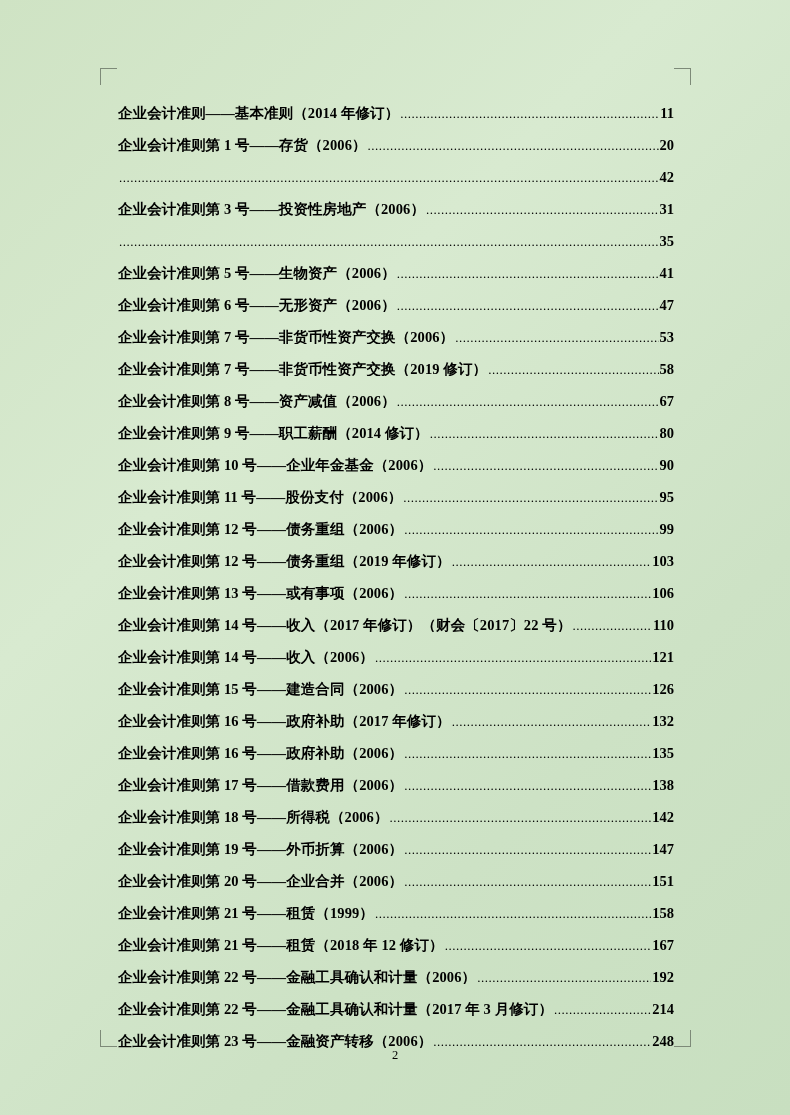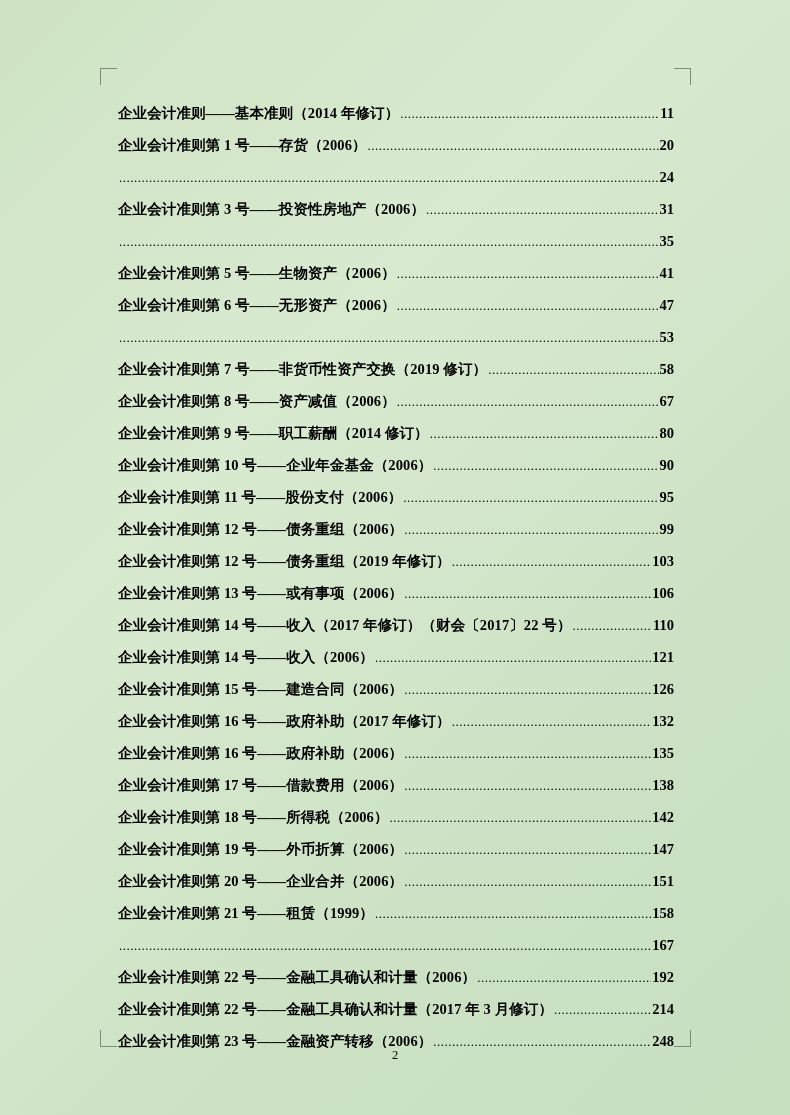--- a/index.html
+++ b/index.html
@@ -97,21 +97,21 @@
         <span class="toc-dots">............................................................................................................................................................</span>
         <span class="toc-page">11</span>
       </div>
       <div class="toc-entry">
         <span class="toc-title">企业会计准则第 1 号——存货（2006）</span>
         <span class="toc-dots">............................................................................................................................................................</span>
         <span class="toc-page">20</span>
       </div>
       <div class="toc-entry">
         <span class="toc-dots">............................................................................................................................................................</span>
-        <span class="toc-page">24</span>
+        <span class="toc-page">42</span>
       </div>
       <div class="toc-entry">
         <span class="toc-title">企业会计准则第 3 号——投资性房地产（2006）</span>
         <span class="toc-dots">............................................................................................................................................................</span>
         <span class="toc-page">31</span>
       </div>
       <div class="toc-entry">
         <span class="toc-dots">............................................................................................................................................................</span>
         <span class="toc-page">35</span>
       </div>
@@ -119,20 +119,21 @@
         <span class="toc-title">企业会计准则第 5 号——生物资产（2006）</span>
         <span class="toc-dots">............................................................................................................................................................</span>
         <span class="toc-page">41</span>
       </div>
       <div class="toc-entry">
         <span class="toc-title">企业会计准则第 6 号——无形资产（2006）</span>
         <span class="toc-dots">............................................................................................................................................................</span>
         <span class="toc-page">47</span>
       </div>
       <div class="toc-entry">
+        <span class="toc-title">企业会计准则第 7 号——非货币性资产交换（2006）</span>
         <span class="toc-dots">............................................................................................................................................................</span>
         <span class="toc-page">53</span>
       </div>
       <div class="toc-entry">
         <span class="toc-title">企业会计准则第 7 号——非货币性资产交换（2019 修订）</span>
         <span class="toc-dots">............................................................................................................................................................</span>
         <span class="toc-page">58</span>
       </div>
       <div class="toc-entry">
         <span class="toc-title">企业会计准则第 8 号——资产减值（2006）</span>
@@ -213,20 +214,21 @@
         <span class="toc-title">企业会计准则第 20 号——企业合并（2006）</span>
         <span class="toc-dots">............................................................................................................................................................</span>
         <span class="toc-page">151</span>
       </div>
       <div class="toc-entry">
         <span class="toc-title">企业会计准则第 21 号——租赁（1999）</span>
         <span class="toc-dots">............................................................................................................................................................</span>
         <span class="toc-page">158</span>
       </div>
       <div class="toc-entry">
+        <span class="toc-title">企业会计准则第 21 号——租赁（2018 年 12 修订）</span>
         <span class="toc-dots">............................................................................................................................................................</span>
         <span class="toc-page">167</span>
       </div>
       <div class="toc-entry">
         <span class="toc-title">企业会计准则第 22 号——金融工具确认和计量（2006）</span>
         <span class="toc-dots">............................................................................................................................................................</span>
         <span class="toc-page">192</span>
       </div>
       <div class="toc-entry">
         <span class="toc-title">企业会计准则第 22 号——金融工具确认和计量（2017 年 3 月修订）</span>

